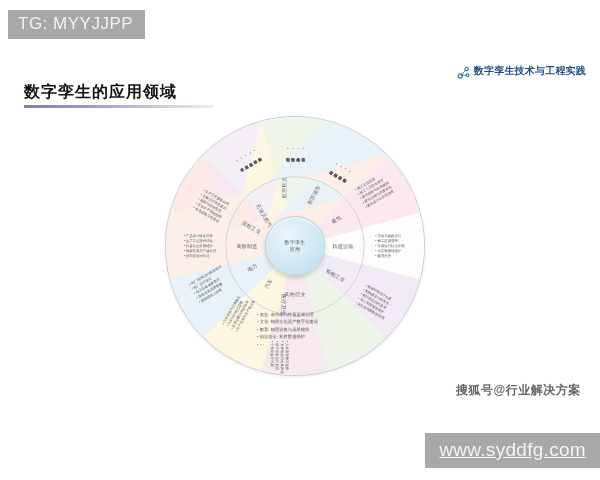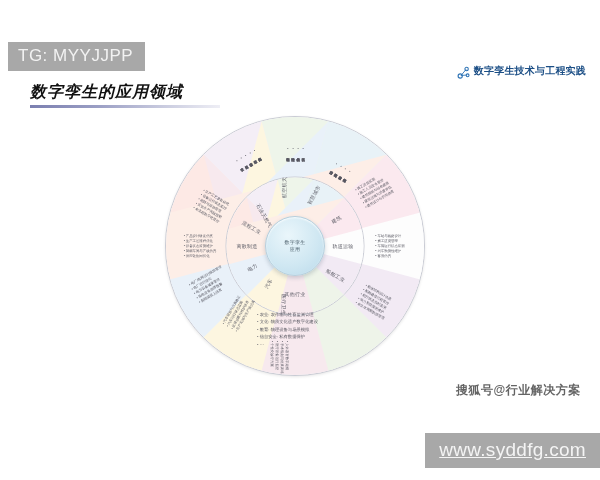--- a/index.html
+++ b/index.html
@@ -17,39 +17,38 @@
   
   .tg-watermark{
     position:absolute;left:8px;top:10px;
     background:#a8a8a8;
     color:#f2f2f2;
     font-size:17px;
     letter-spacing:.5px;
     padding:4px 12px 5px 10px;
     line-height:1.15;
     white-space:nowrap;
-    margin-top:32px;
   }
 
   
   .brand{
     position:absolute;right:14px;top:64px;
     display:flex;align-items:center;gap:4px;
     white-space:nowrap;
   }
   .brand-mark{
     width:13px;height:13px;position:relative;flex:0 0 auto;
   }
   .brand-text{
     font-size:10px;color:#1c4f86;font-weight:bold;
     letter-spacing:.2px;
   }
 
   
-  .title-wrap{position:absolute;left:30px;top:82px;font-style:italic;}
+  .title-wrap{position:absolute;left:24px;top:82px;}
   .page-title{
     font-size:16px;font-weight:bold;color:#111;
     letter-spacing:1px;line-height:1.2;
     margin:0 0 4px 0;white-space:nowrap;
   }
   .title-rule{
     height:3px;width:190px;
     background:linear-gradient(to right,#7b7fb0 0%,#9a9ec4 35%,#c9cbdf 70%,#eeeef5 100%);
   }
 

